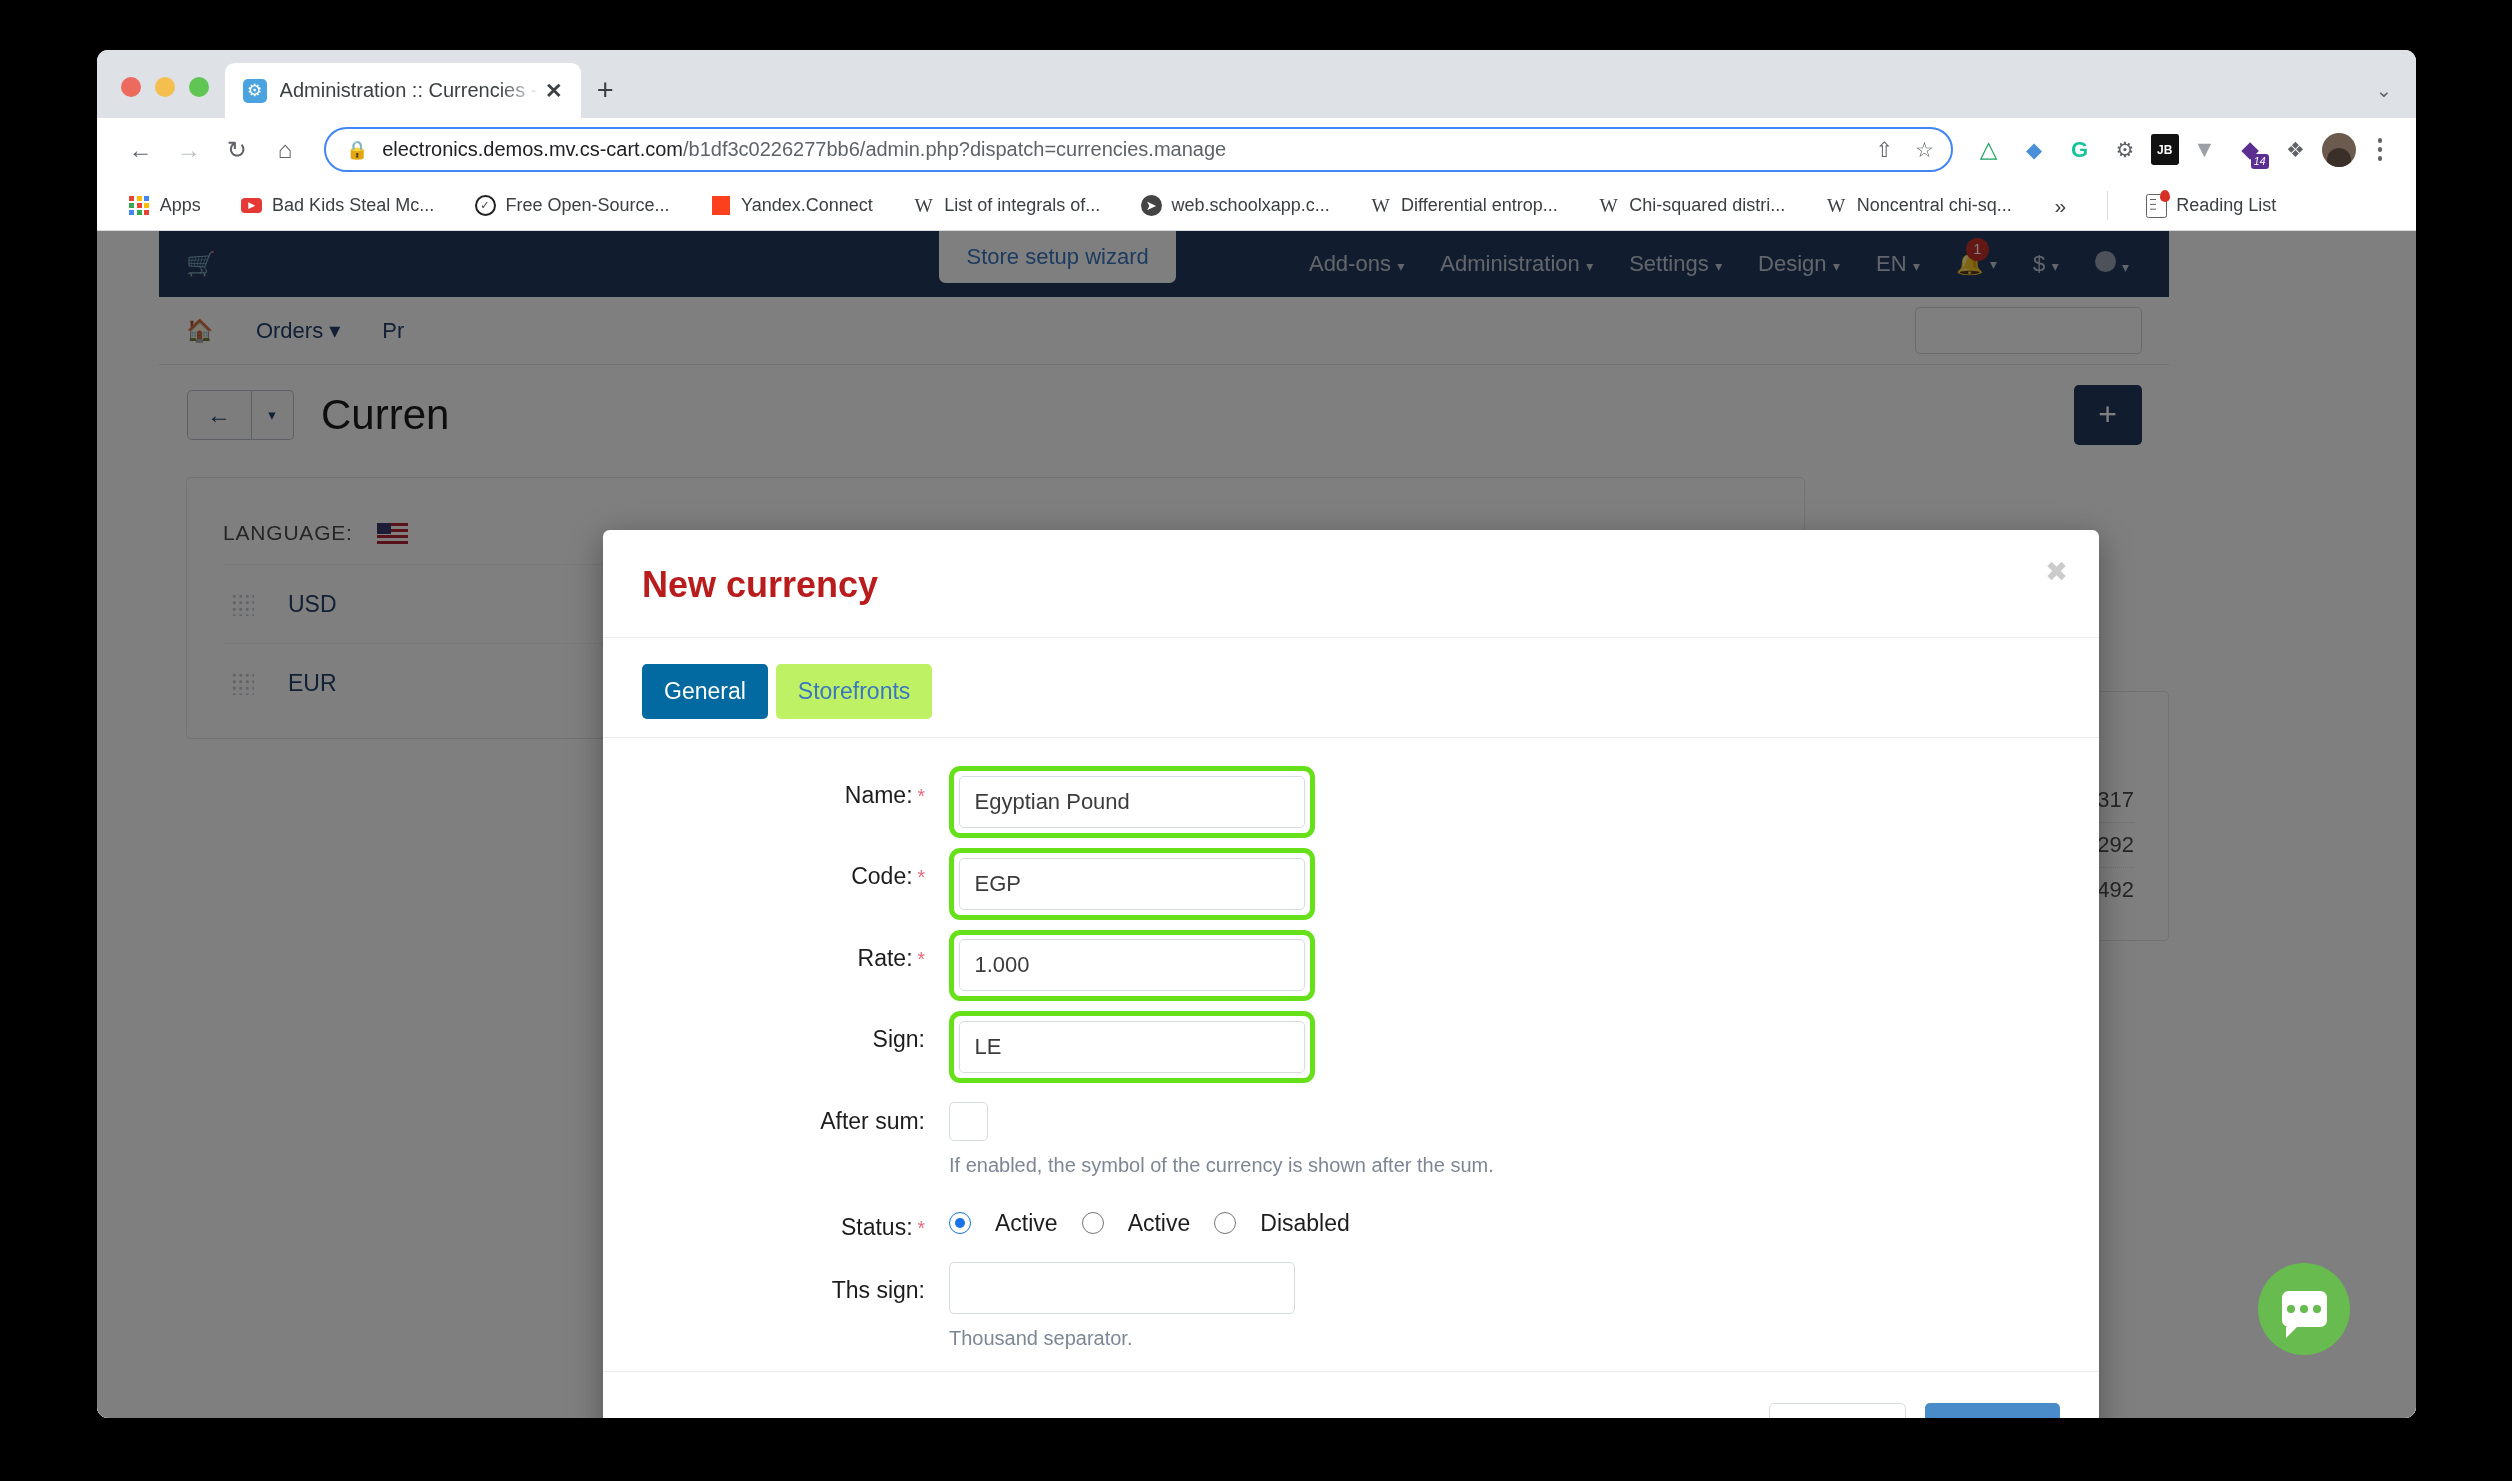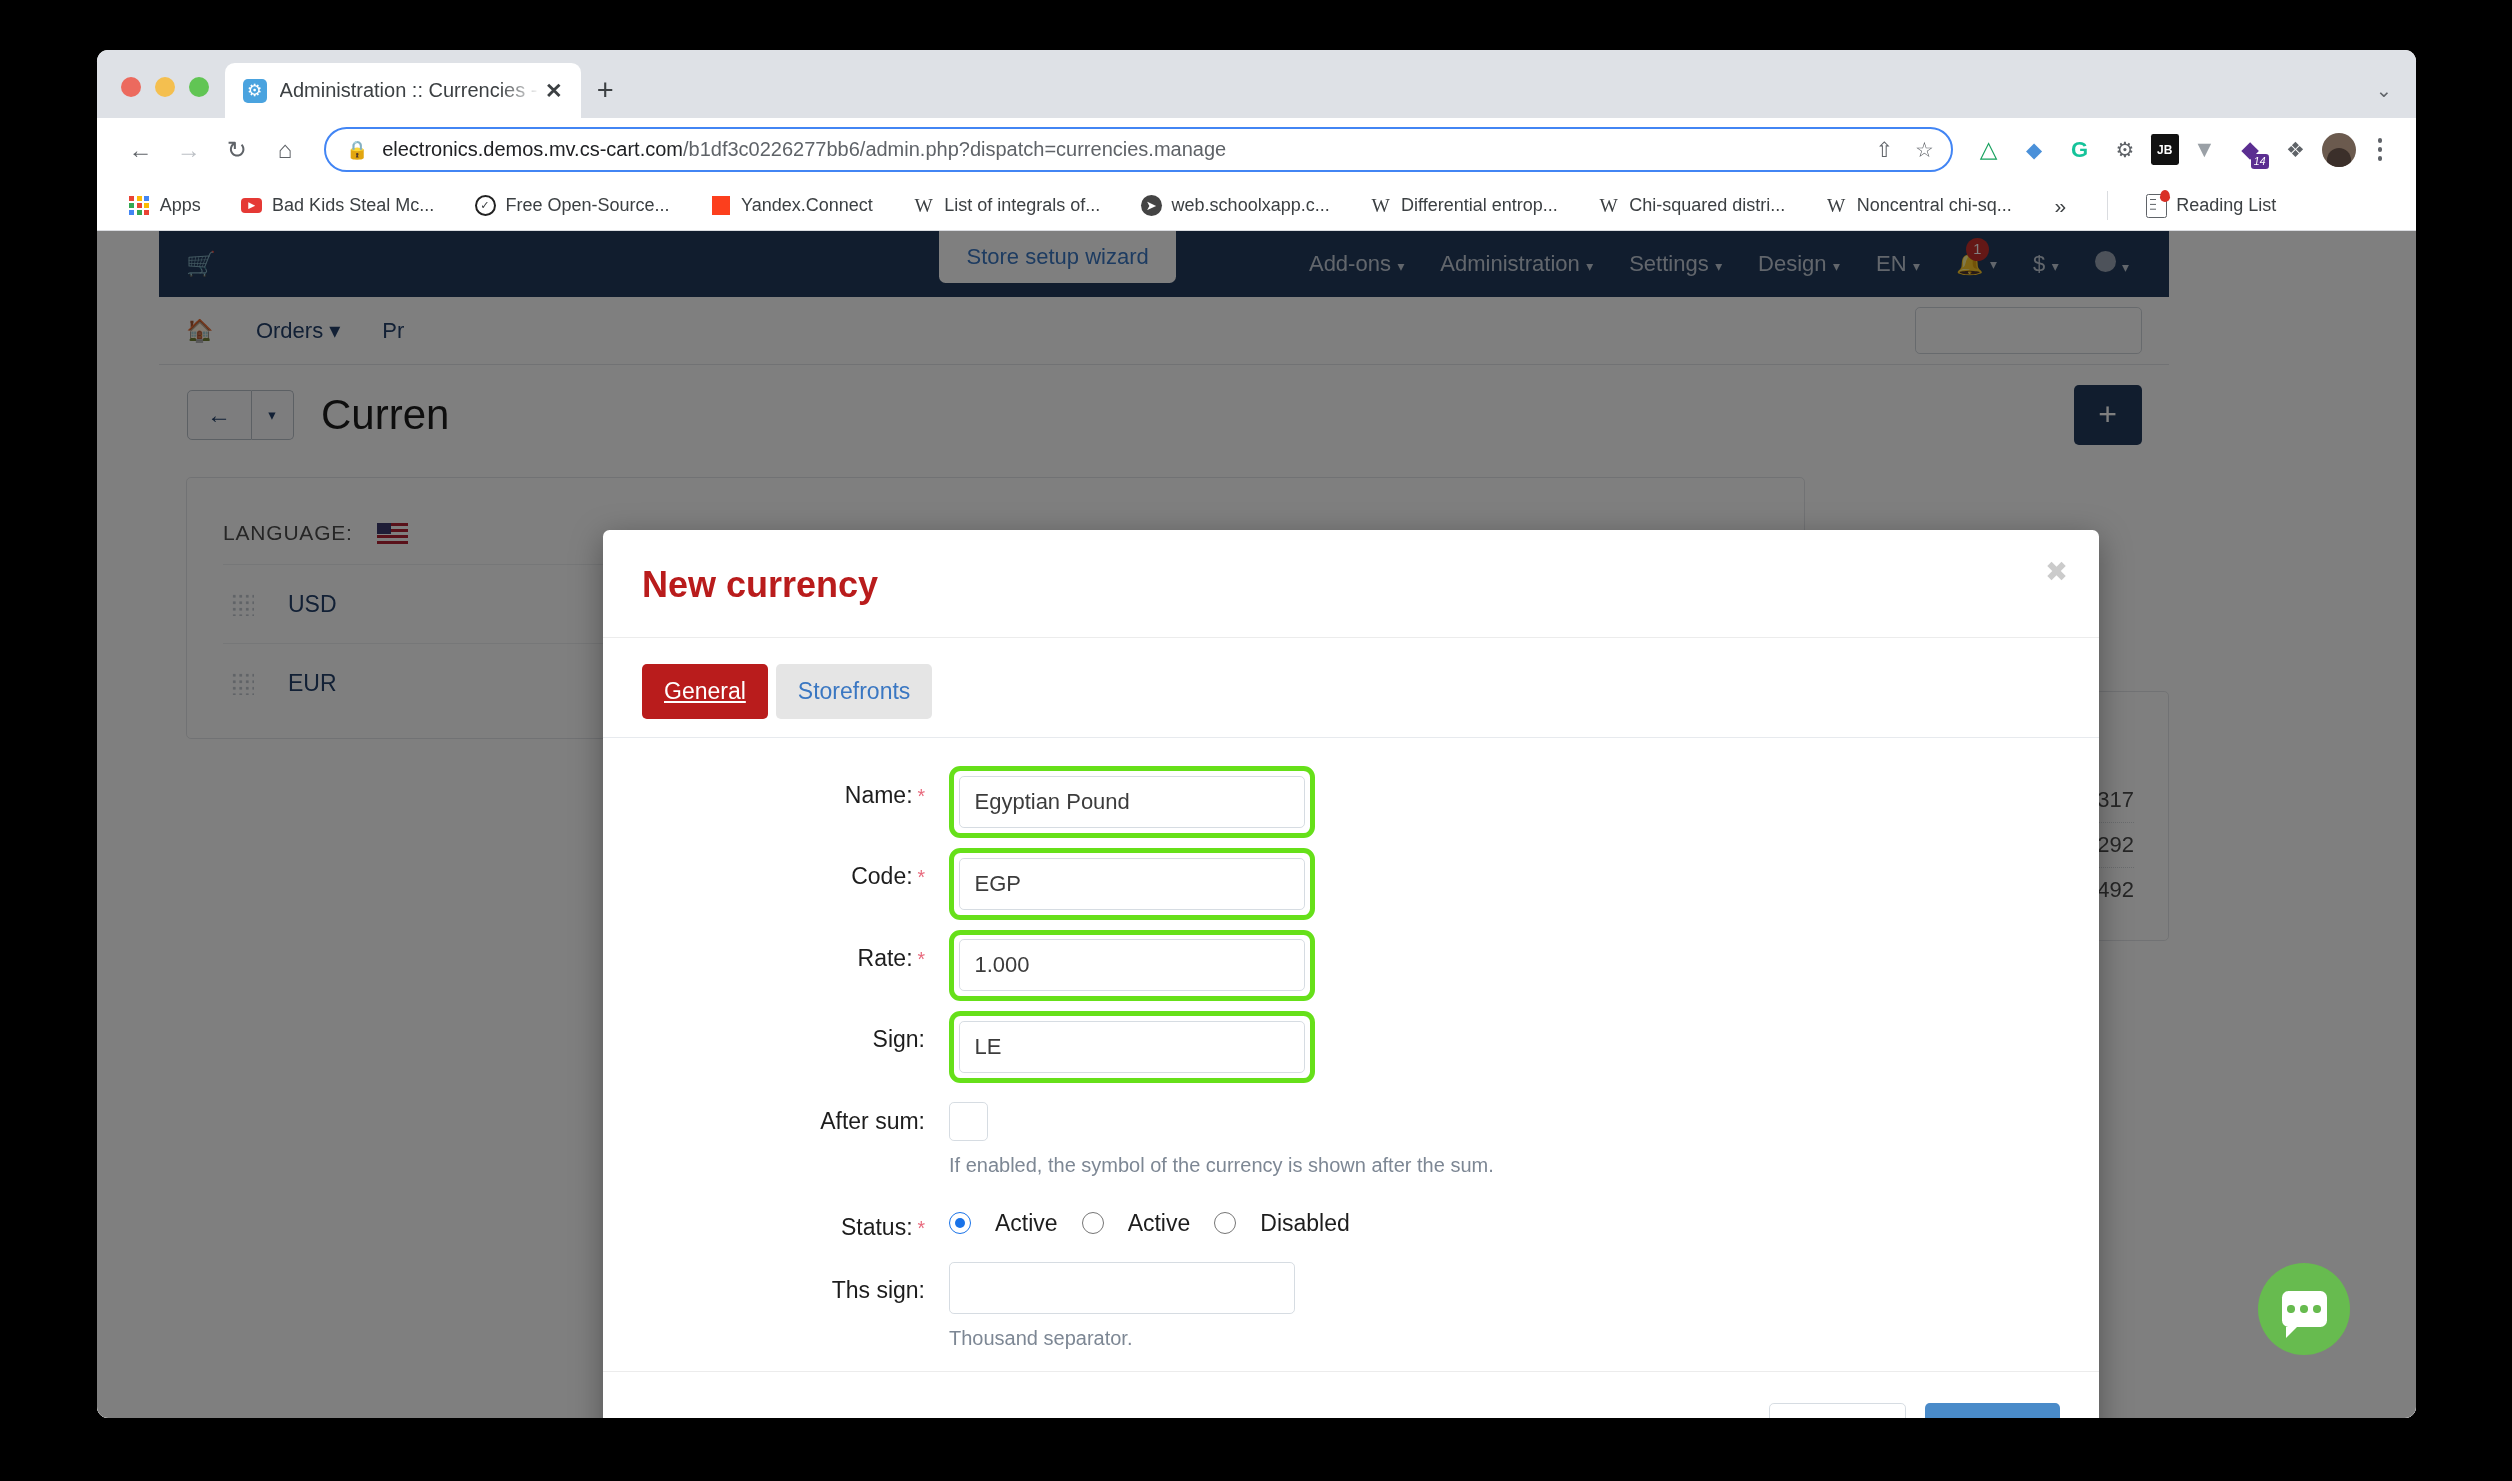--- a/index.html
+++ b/index.html
@@ -384,22 +384,22 @@
   #modal-tabs {
     display: flex; gap: 8px;
     padding: 26px 39px 0 39px;
   }
   .modal-tab {
     padding: 13.8px 22px;
     font-size: 23px;
     border-radius: 4.9px;
     cursor: pointer;
   }
-  .modal-tab.active { background: #b91c1c; color: #ffffff; text-decoration: underline; }
-  .modal-tab.inactive { background: #e5e5e5; color: #3a77c2; }
+  .modal-tab.active { background: #0369a1; color: #ffffff; }
+  .modal-tab.inactive { background: #bef264; color: #3a77c2; }
   #modal-tabs-rule { margin: 18px 0 0 0; height: 0.8px; background: #e7eaee; }
 
   #modal-body { padding: 29px 39px 16px 39px; }
 
   .form-row { display: flex; align-items: flex-start; margin-bottom: 4.9px; }
   .form-label {
     width: 283px;
     text-align: right;
     font-size: 23px; color: #1d1d1d;
     padding-top: 15.4px;

